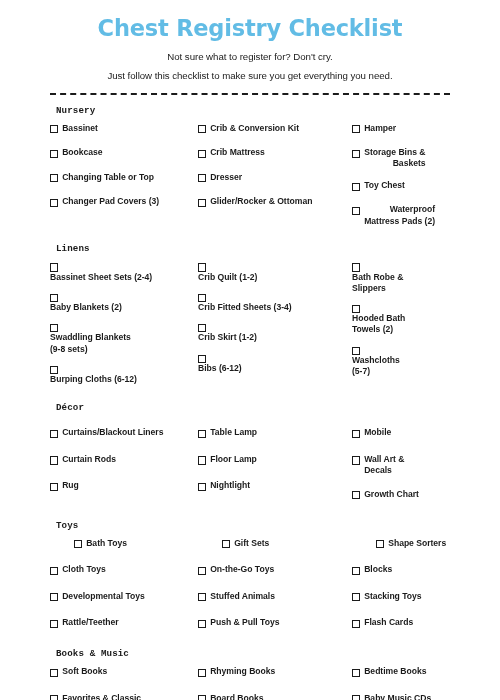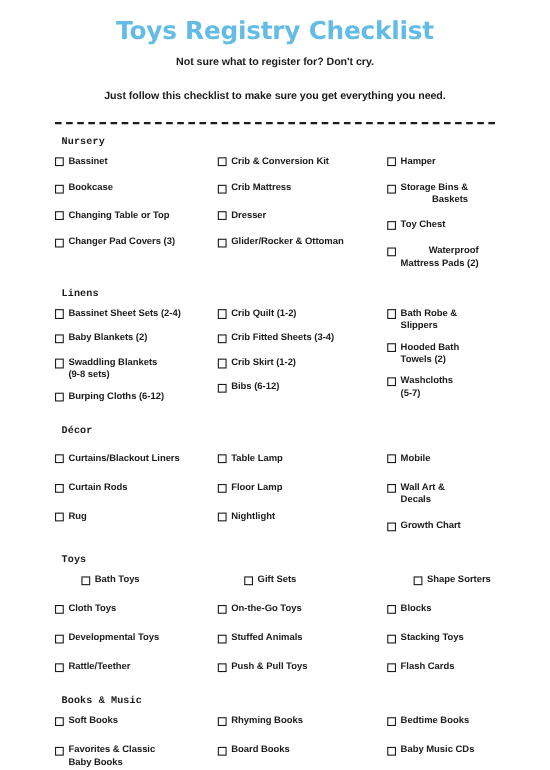--- a/index.html
+++ b/index.html
@@ -31,24 +31,24 @@
   .hdr-title {
     color: #62bce5;
     font-size: 22.5px;
     font-weight: bold;
     letter-spacing: -0.2px;
     line-height: 1.0;
     margin: 0;
     font-family: "DejaVu Sans", sans-serif;
   }
   .hdr-sub {
-    margin: 16px;
+    margin: 4px;
     color: #1b1b1b;
     font-size: 9.7px;
-    font-weight: bold;
+    font-weight: normal;
     line-height: 1.55;
     letter-spacing: -0.05px;
   }
   .hdr-sub.l1 { margin-top: 9px; }
 
   .divider {
     margin-top: 10px;
     height: 0;
     border-top: 2.6px dashed #1b1b1b;
   }
@@ -94,42 +94,42 @@
     font-size: 8.6px;
     font-weight: bold;
     line-height: 1.30;
     letter-spacing: -0.02px;
     white-space: pre-line;
   }
 
   
   .section.nursery .item { margin-top: 10.5px; text-align: right; }
   .section.nursery .item:first-child { margin-top: 4px; }
-  .section.linens  .item { margin-top: 8.5px; }
+  .section.linens  .item { margin-top: 8.5px; flex-direction: column; }
   .section.linens  .item:first-child { margin-top: 4px; }
   .section.decor   .item { margin-top: 12.5px; }
   .section.decor   .item:first-child { margin-top: 11px; }
   .section.toys    .item { margin-top: 12.5px; }
   .section.toys    .item:first-child { margin-top: 4px; padding-left: 24px; }
   .section.books   .item { margin-top: 12.5px; }
   .section.books   .item:first-child { margin-top: 4px; }
 
   .section.nursery { margin-top: 10px; }
   .section.linens  { margin-top: 16px; }
   .section.decor   { margin-top: 17px; }
   .section.toys    { margin-top: 17px; }
   .section.books   { margin-top: 17px; }
 </style>
 </head>
 <body>
 
 <div id="sheet">
 
   <div class="hdr">
-    <h1 class="hdr-title">Toys Registry Checklist</h1>
+    <h1 class="hdr-title">Chest Registry Checklist</h1>
     <p class="hdr-sub l1">Not sure what to register for? Don't cry.</p>
     <p class="hdr-sub">Just follow this checklist to make sure you get everything you need.</p>
   </div>
 
   <div class="divider"></div>
 
   <div id="sections-host">
       <div class="section nursery">
         <div class="section-title">Nursery</div>
         <div class="grid">

